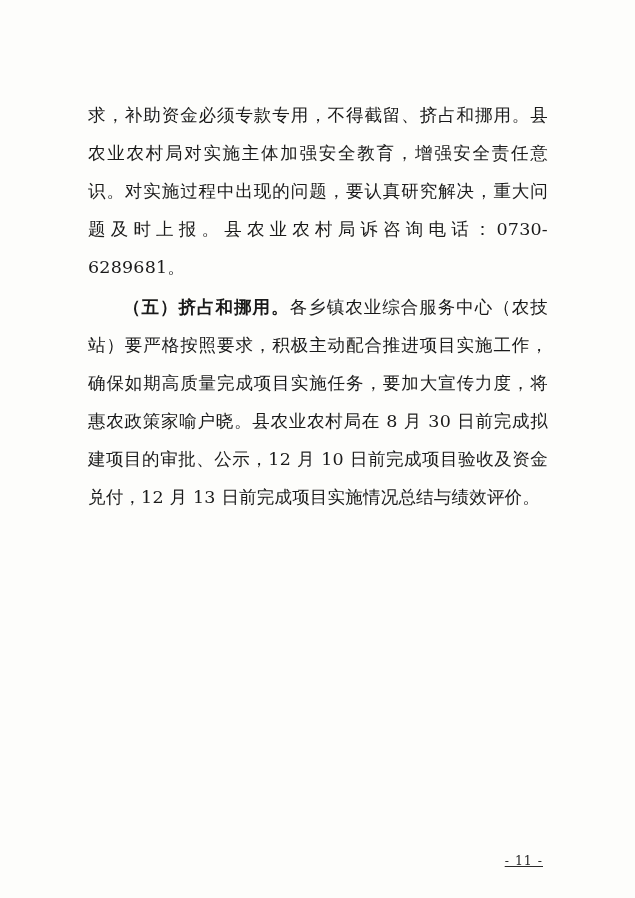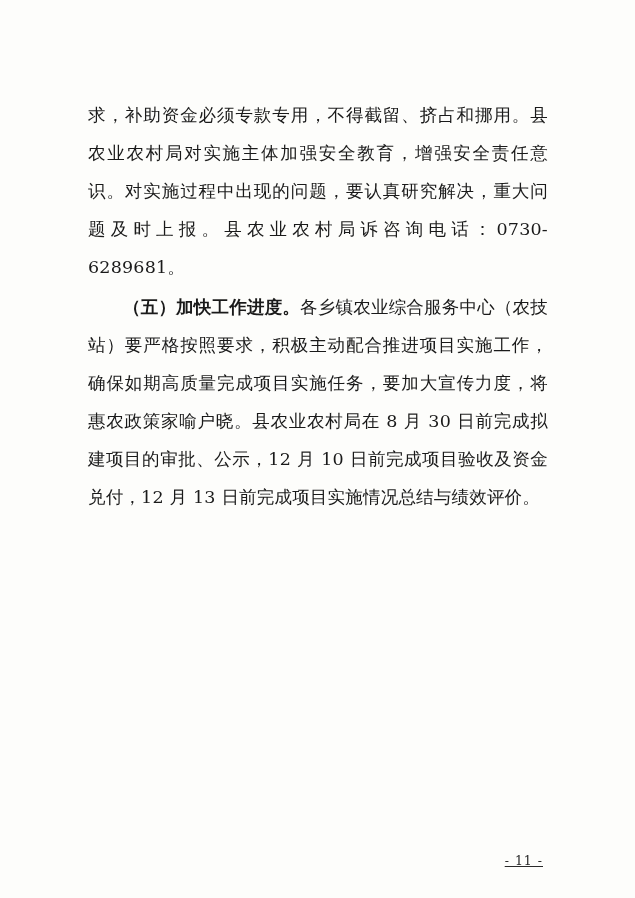--- a/index.html
+++ b/index.html
@@ -59,19 +59,19 @@
 <body>
 
 <div class="page">
   <div class="page-inner">
 
     <p class="para">
       <span>求，补助资金必须专款专用，不得截留、挤占和挪用。县农业农村局对实施主体加强安全教育，增强安全责任意识。对实施过程中出现的问题，要认真研究解决，重大问题及时上报。县农业农村局诉咨询电话：0730-6289681。</span>
     </p>
 
     <p class="para indent">
-      <span class="bold-lead">（五）加快工作进度。</span><span>各乡镇农业综合服务中心（农技站）要严格按照要求，积极主动配合推进项目实施工作，确保如期高质量完成项目实施任务，要加大宣传力度，将惠农政策家喻户晓。县农业农村局在 8 月 30 日前完成拟建项目的审批、公示，12 月 10 日前完成项目验收及资金兑付，12 月 13 日前完成项目实施情况总结与绩效评价。</span>
+      <span class="bold-lead">（五）挤占和挪用。</span><span>各乡镇农业综合服务中心（农技站）要严格按照要求，积极主动配合推进项目实施工作，确保如期高质量完成项目实施任务，要加大宣传力度，将惠农政策家喻户晓。县农业农村局在 8 月 30 日前完成拟建项目的审批、公示，12 月 10 日前完成项目验收及资金兑付，12 月 13 日前完成项目实施情况总结与绩效评价。</span>
     </p>
 
   </div>
 
   <div class="page-number">- 11 -</div>
 </div>
 
 </body></html>

